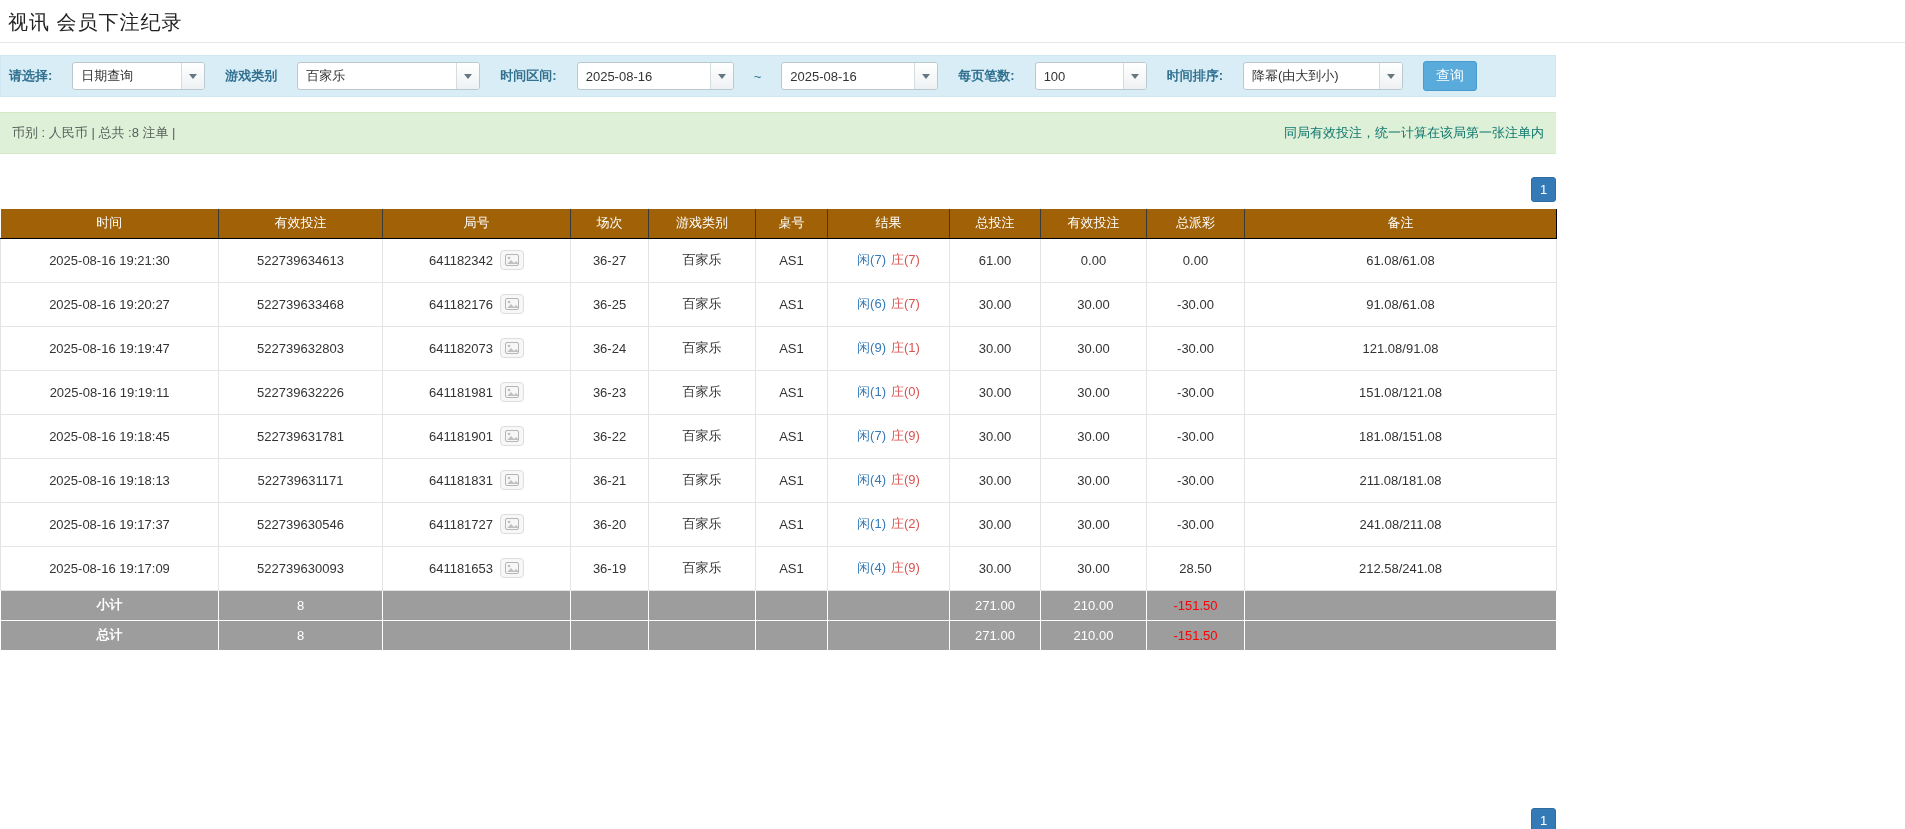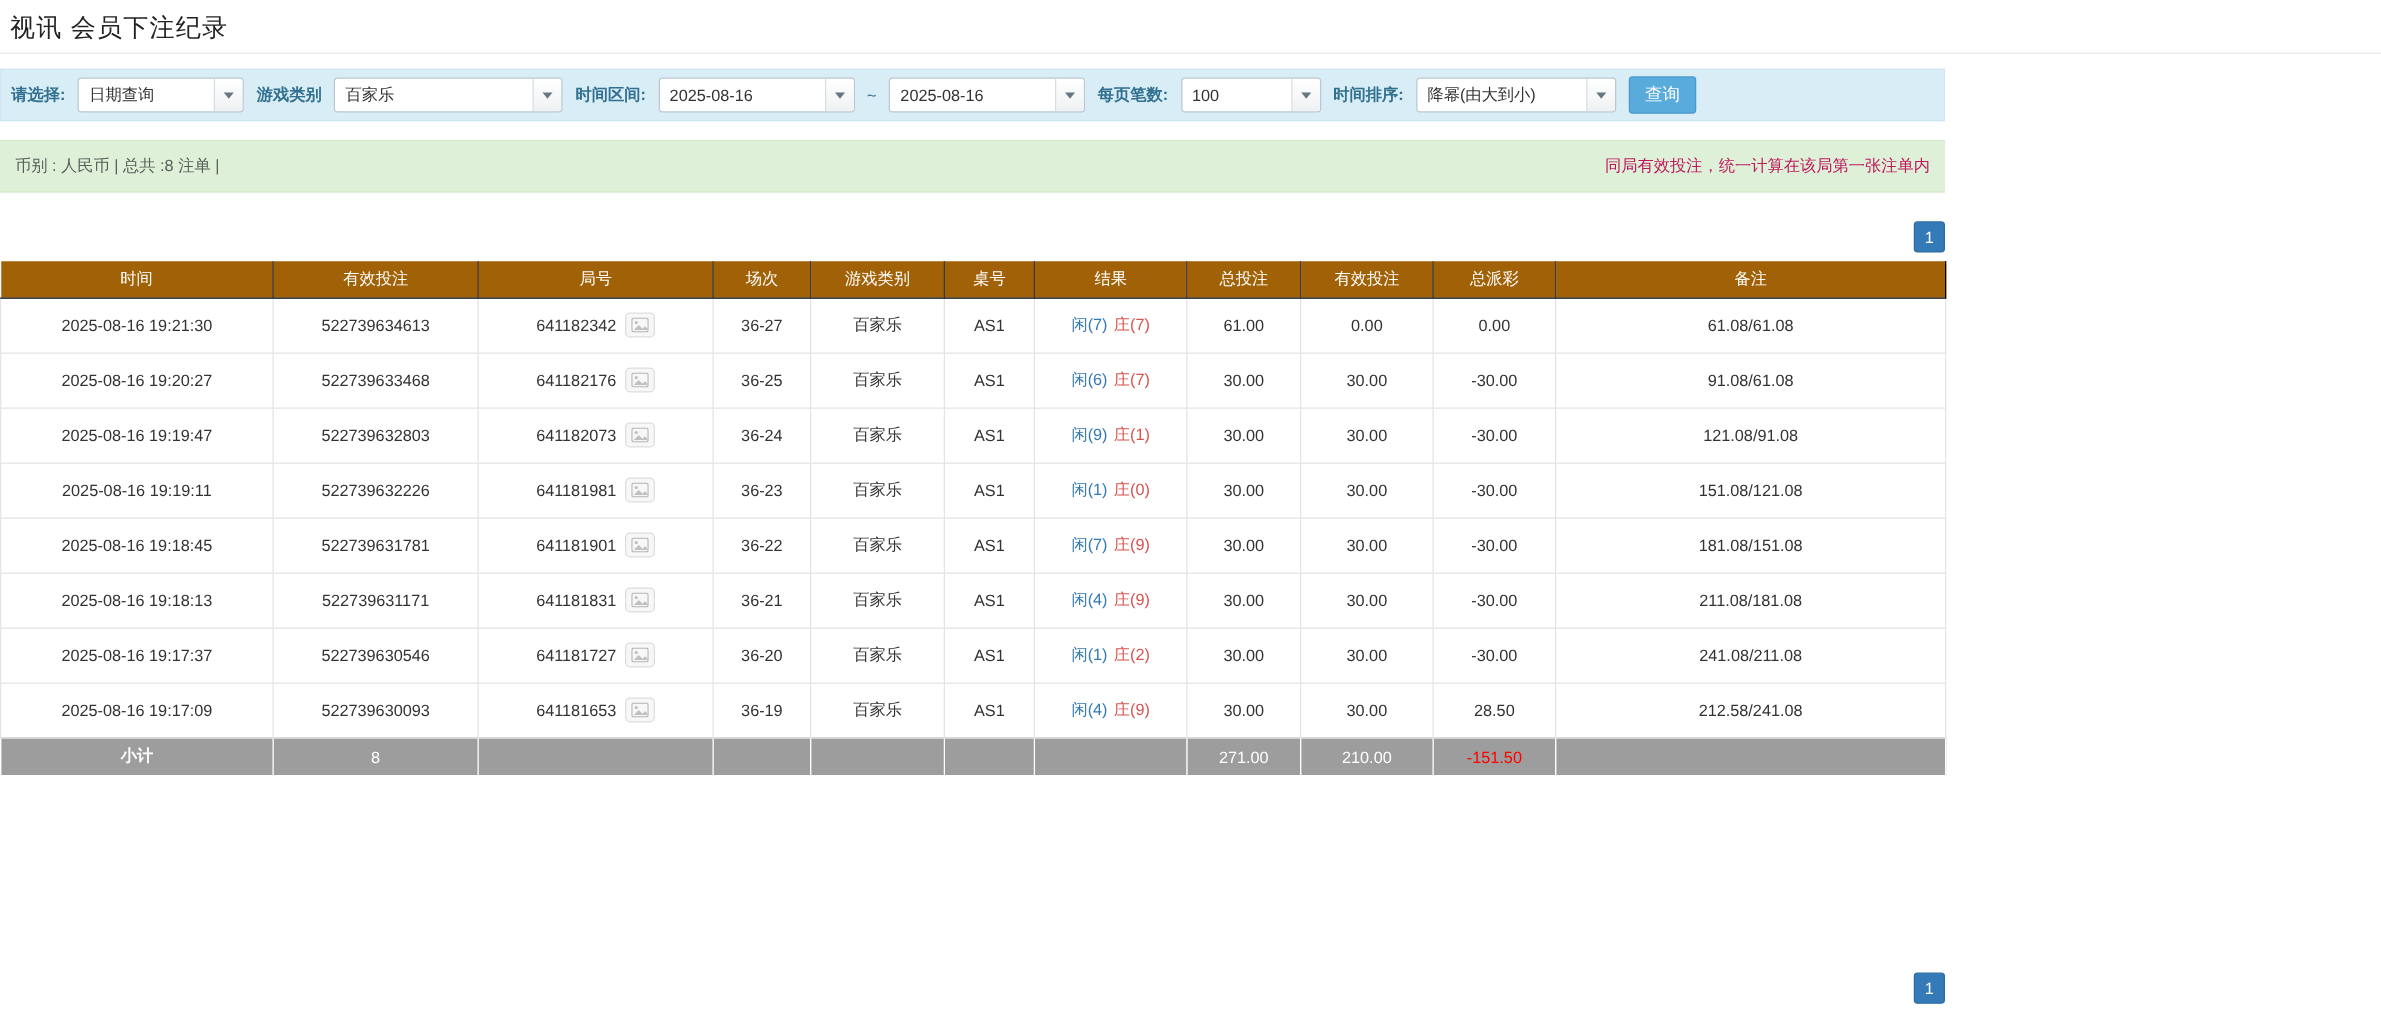--- a/index.html
+++ b/index.html
@@ -14,21 +14,21 @@
   .page-header h1 { margin: 0; font-size: 20px; font-weight: normal; color: #222; letter-spacing: 1px; }
   .content { width: 1556px; padding-left: 0; }
 
   
   .filter-bar {
     margin-top: 12px;
     background: #d9edf7;
     border: 1px solid #cfe7f2;
     height: 42px;
     display: flex; align-items: center;
-    padding: 0 8px; gap: 10px;
+    padding: 0 8px; gap: 20px;
     font-size: 13px;
   }
   .filter-label { color: #31708f; font-weight: bold; white-space: nowrap; }
   .combo {
     display: flex; align-items: stretch;
     background: #fff; border: 1px solid #bcc8d0; border-radius: 3px;
     height: 28px; overflow: hidden;
   }
   .combo .combo-text { flex: 1; display: flex; align-items: center; padding: 0 8px; font-size: 13px; color: #333; white-space: nowrap; overflow: hidden; }
   .combo .arrow-box {
@@ -49,21 +49,21 @@
   .info-bar {
     margin-top: 15px;
     background: #dff0d8;
     border-top: 1px solid #d6e9c6; border-bottom: 1px solid #d6e9c6;
     height: 42px;
     display: flex; align-items: center; justify-content: space-between;
     padding: 0 12px;
     font-size: 13px;
   }
   .info-left { color: #55615a; }
-  .info-right { color: #be185d; }
+  .info-right { color: #0f766e; }
 
   
   .pager-top { display: flex; justify-content: flex-end; margin: 23px 0 7px 0; }
   .pager-bottom { display: flex; justify-content: flex-end; margin-top: 157px; }
   .page-btn {
     min-width: 25px; height: 25px; padding: 0 4px;
     background: #337ab7; border: 1px solid #2e6da4; border-radius: 3px;
     color: #fff; font-size: 13px;
     display: flex; align-items: center; justify-content: center;
     cursor: pointer;
@@ -393,20 +393,33 @@
         <td></td>
         <td></td>
         <td></td>
         <td></td>
         <td></td>
         <td>271.00</td>
         <td>210.00</td>
         <td class="sum-loss">-151.50</td>
         <td></td>
       </tr>
+      <tr>
+        <td class="sum-label">总计</td>
+        <td>8</td>
+        <td></td>
+        <td></td>
+        <td></td>
+        <td></td>
+        <td></td>
+        <td>271.00</td>
+        <td>210.00</td>
+        <td class="sum-loss">-151.50</td>
+        <td></td>
+      </tr>
     </tbody>
   </table>
 
   <div class="pager-bottom">
     <div class="page-btn">1</div>
   </div>
 
 </div>
 
 </body></html>

